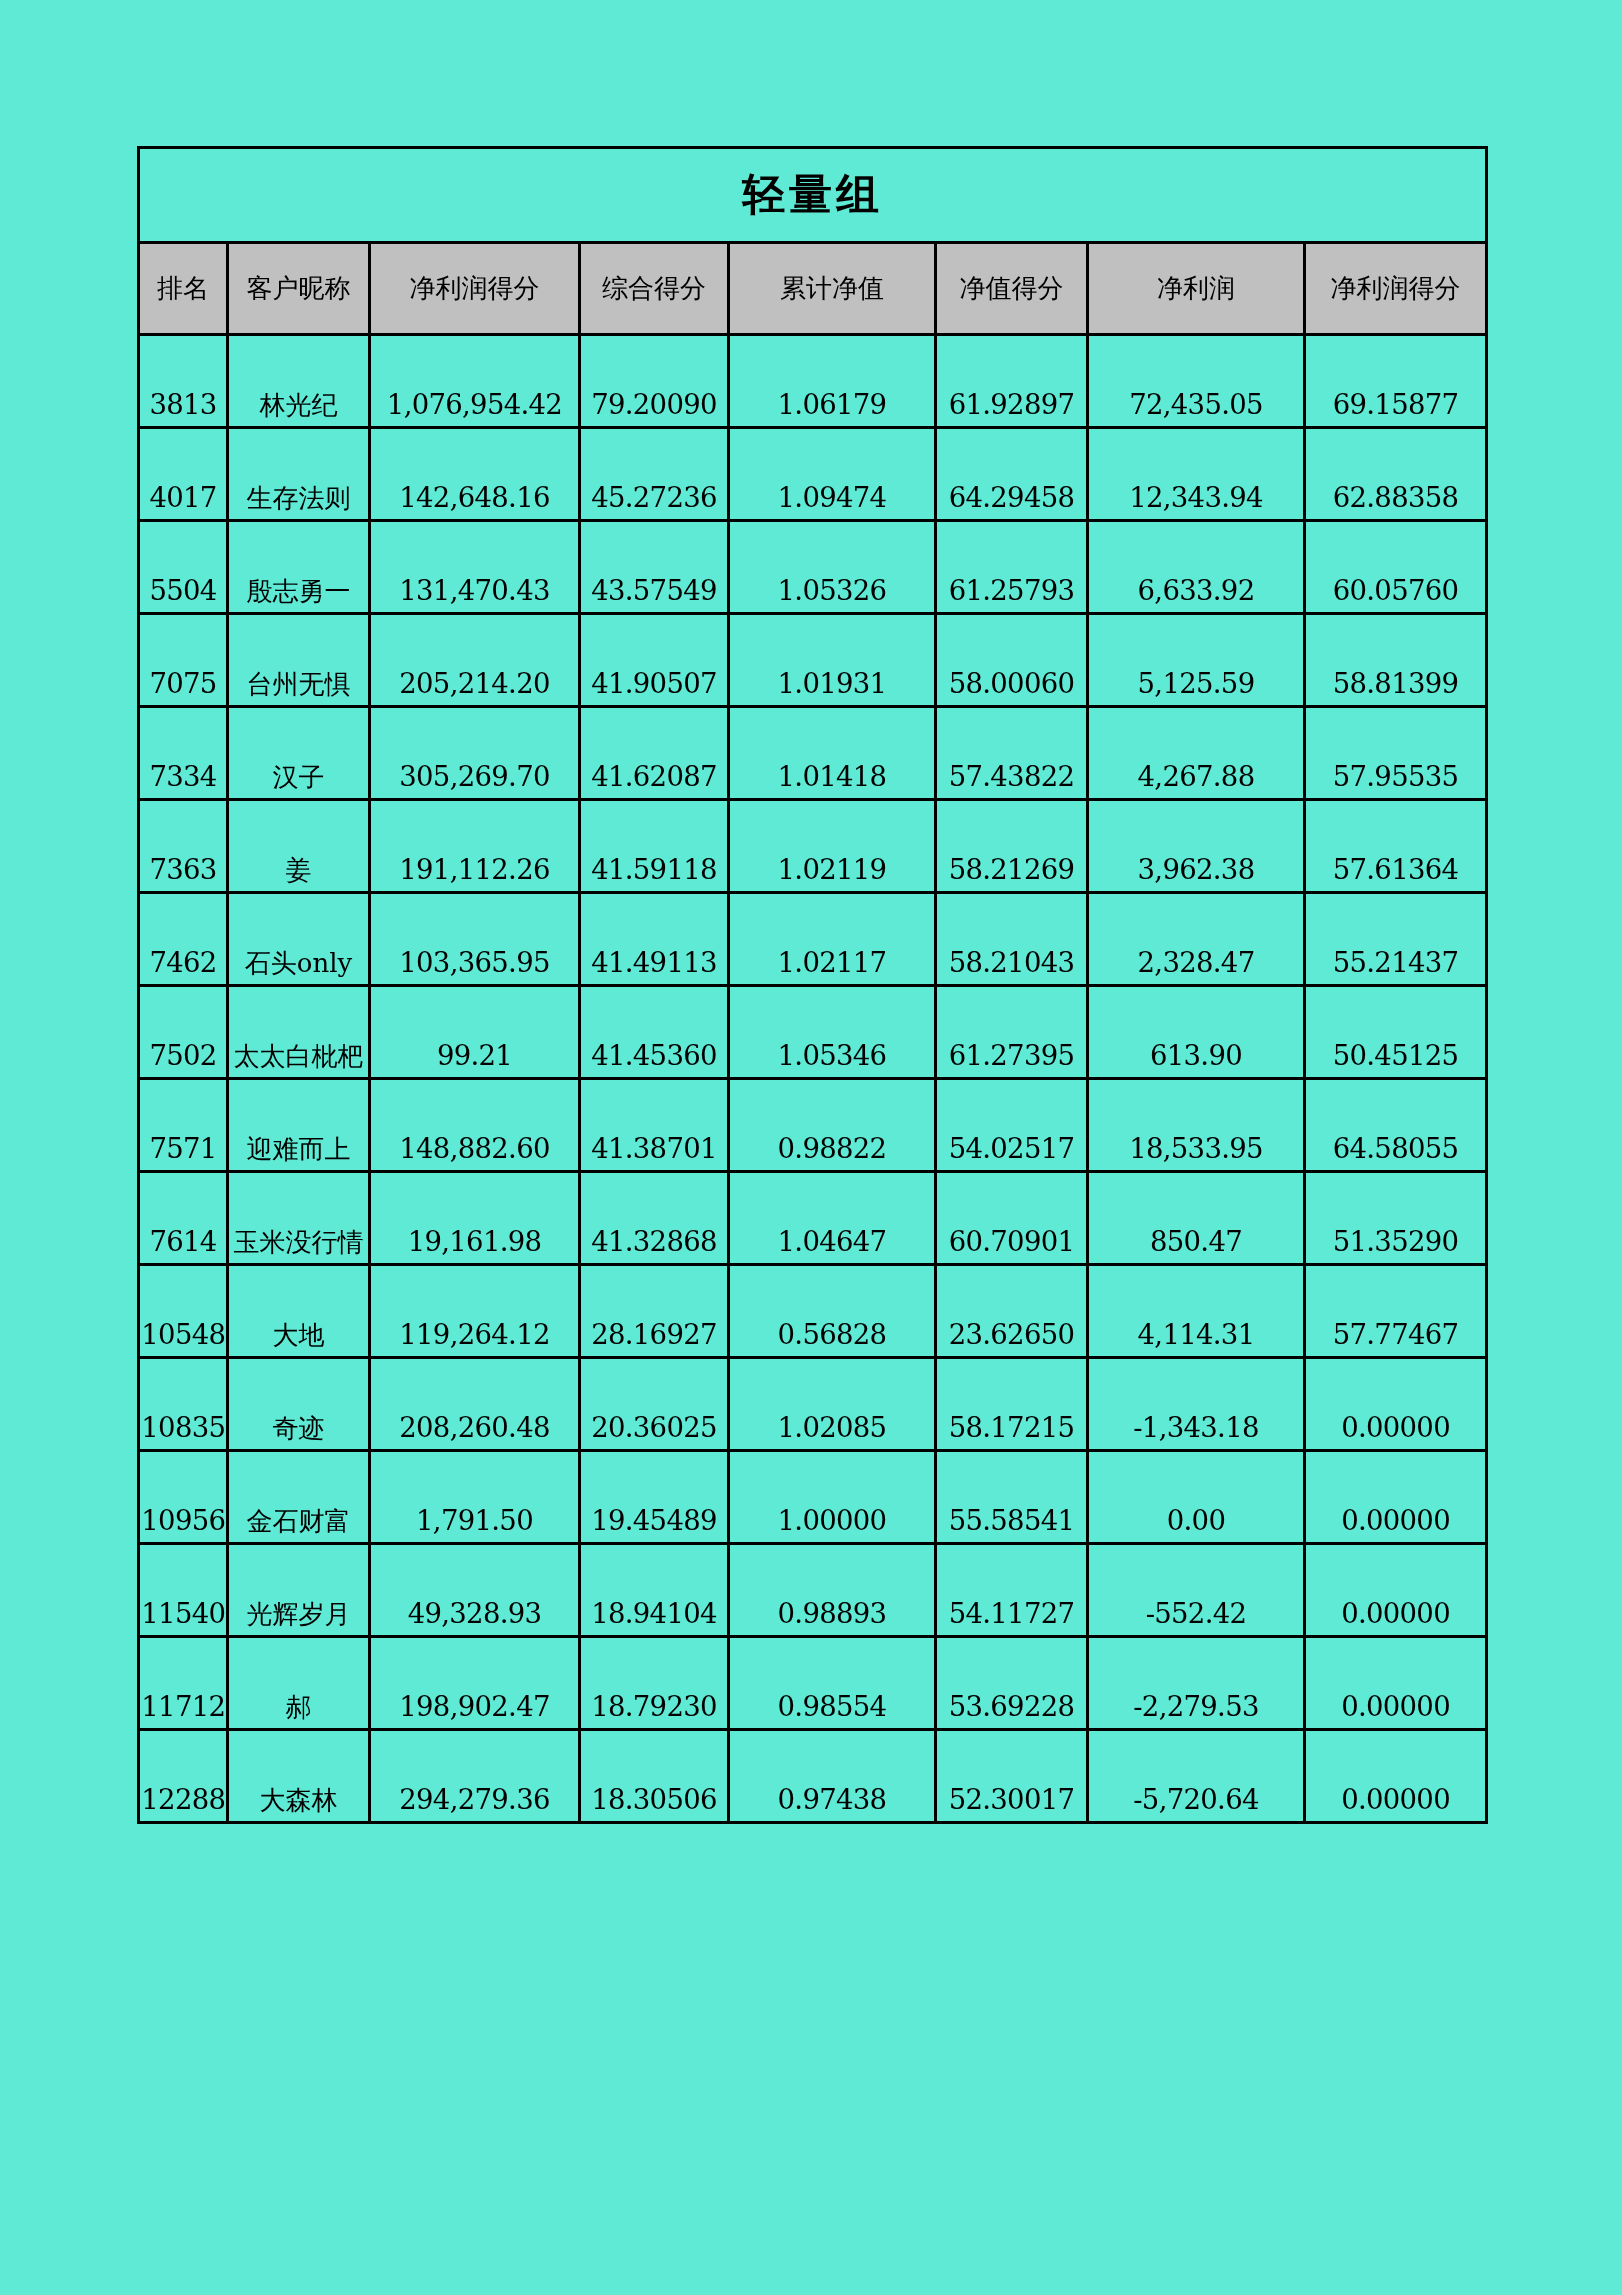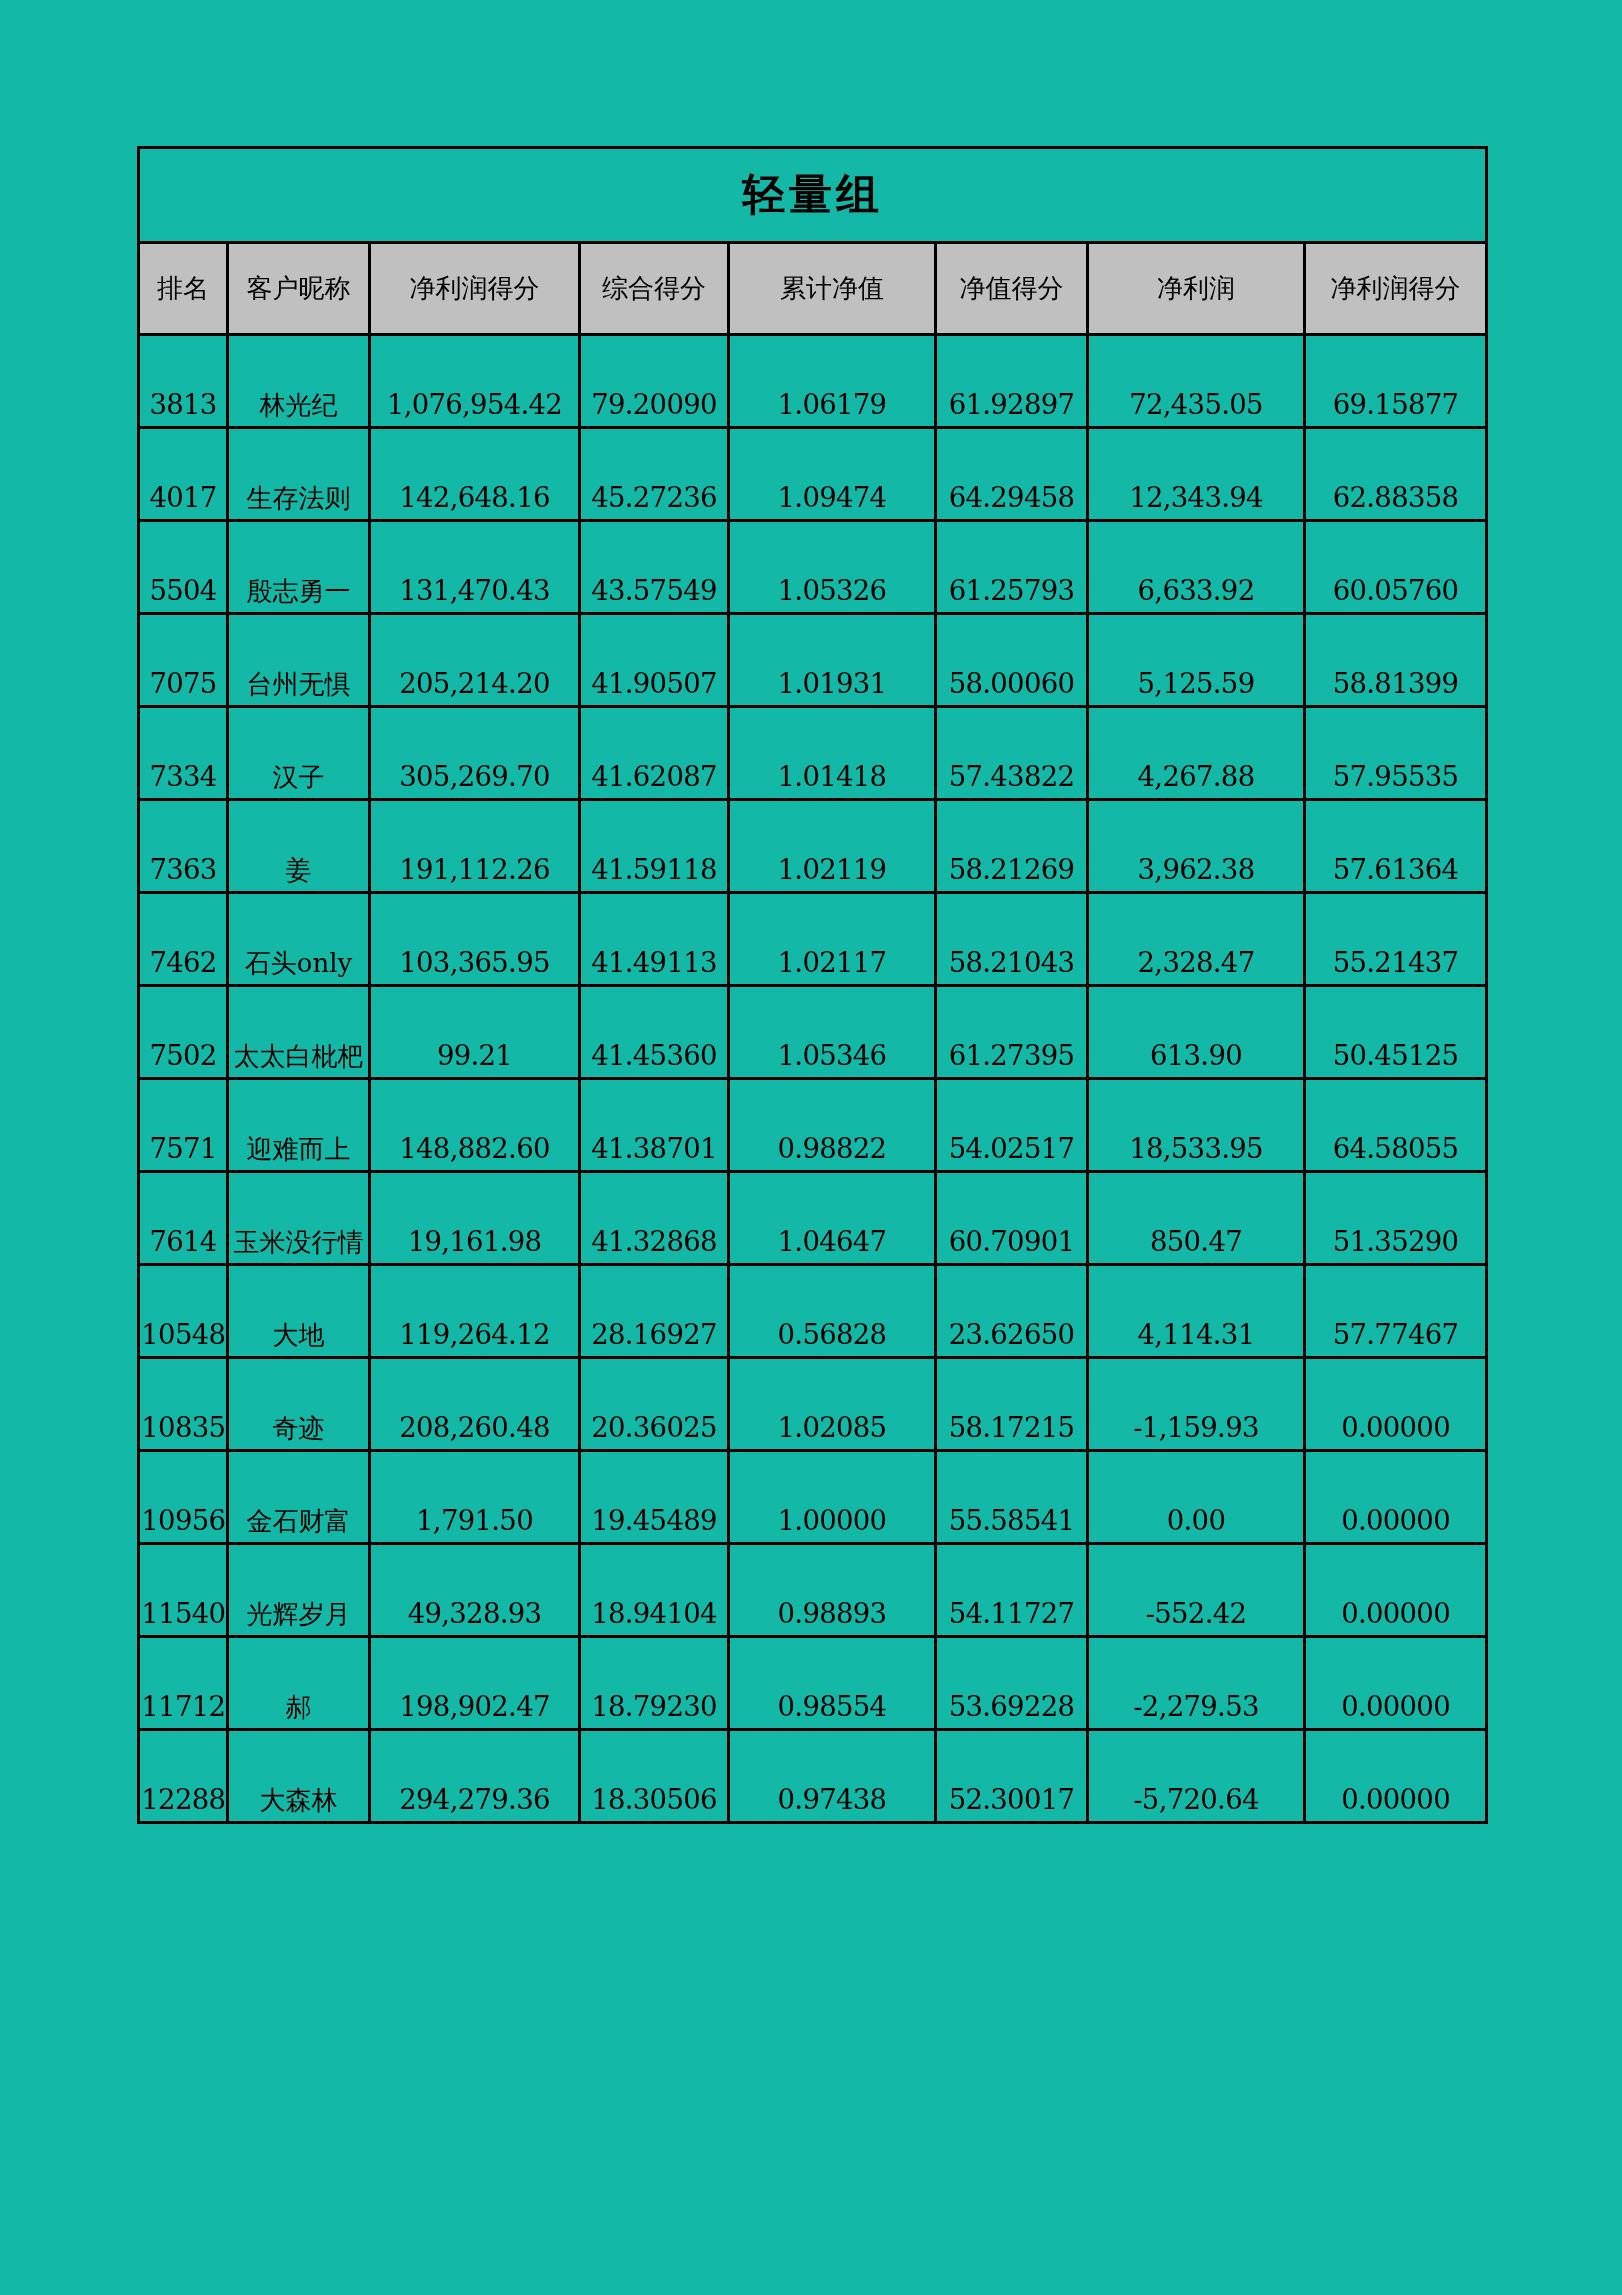--- a/index.html
+++ b/index.html
@@ -1,20 +1,20 @@
 <!DOCTYPE html>
 <html style="font-size:10.5px"><head>
 <meta charset="utf-8">
 <style>
   html,body{margin:0;padding:0;background:#ffffff;}
   .page{
     position:relative;
     width:1623px;
     height:2295px;
-    background:#14b8a6;
+    background:#5eead4;
     font-family:"DejaVu Serif", serif;
     color:#000000;
     overflow:hidden;
   }
   table.rank-table{
     position:absolute;
     left:137px;
     top:146px;
     width:1349px;
     table-layout:fixed;
@@ -201,21 +201,21 @@
           <td class="data-cell">4,114.31</td>
           <td class="data-cell">57.77467</td>
         </tr>
         <tr>
           <td class="data-cell">10835</td>
           <td class="data-cell nickname-cell">奇迹</td>
           <td class="data-cell">208,260.48</td>
           <td class="data-cell">20.36025</td>
           <td class="data-cell">1.02085</td>
           <td class="data-cell">58.17215</td>
-          <td class="data-cell">-1,159.93</td>
+          <td class="data-cell">-1,343.18</td>
           <td class="data-cell">0.00000</td>
         </tr>
         <tr>
           <td class="data-cell">10956</td>
           <td class="data-cell nickname-cell">金石财富</td>
           <td class="data-cell">1,791.50</td>
           <td class="data-cell">19.45489</td>
           <td class="data-cell">1.00000</td>
           <td class="data-cell">55.58541</td>
           <td class="data-cell">0.00</td>

